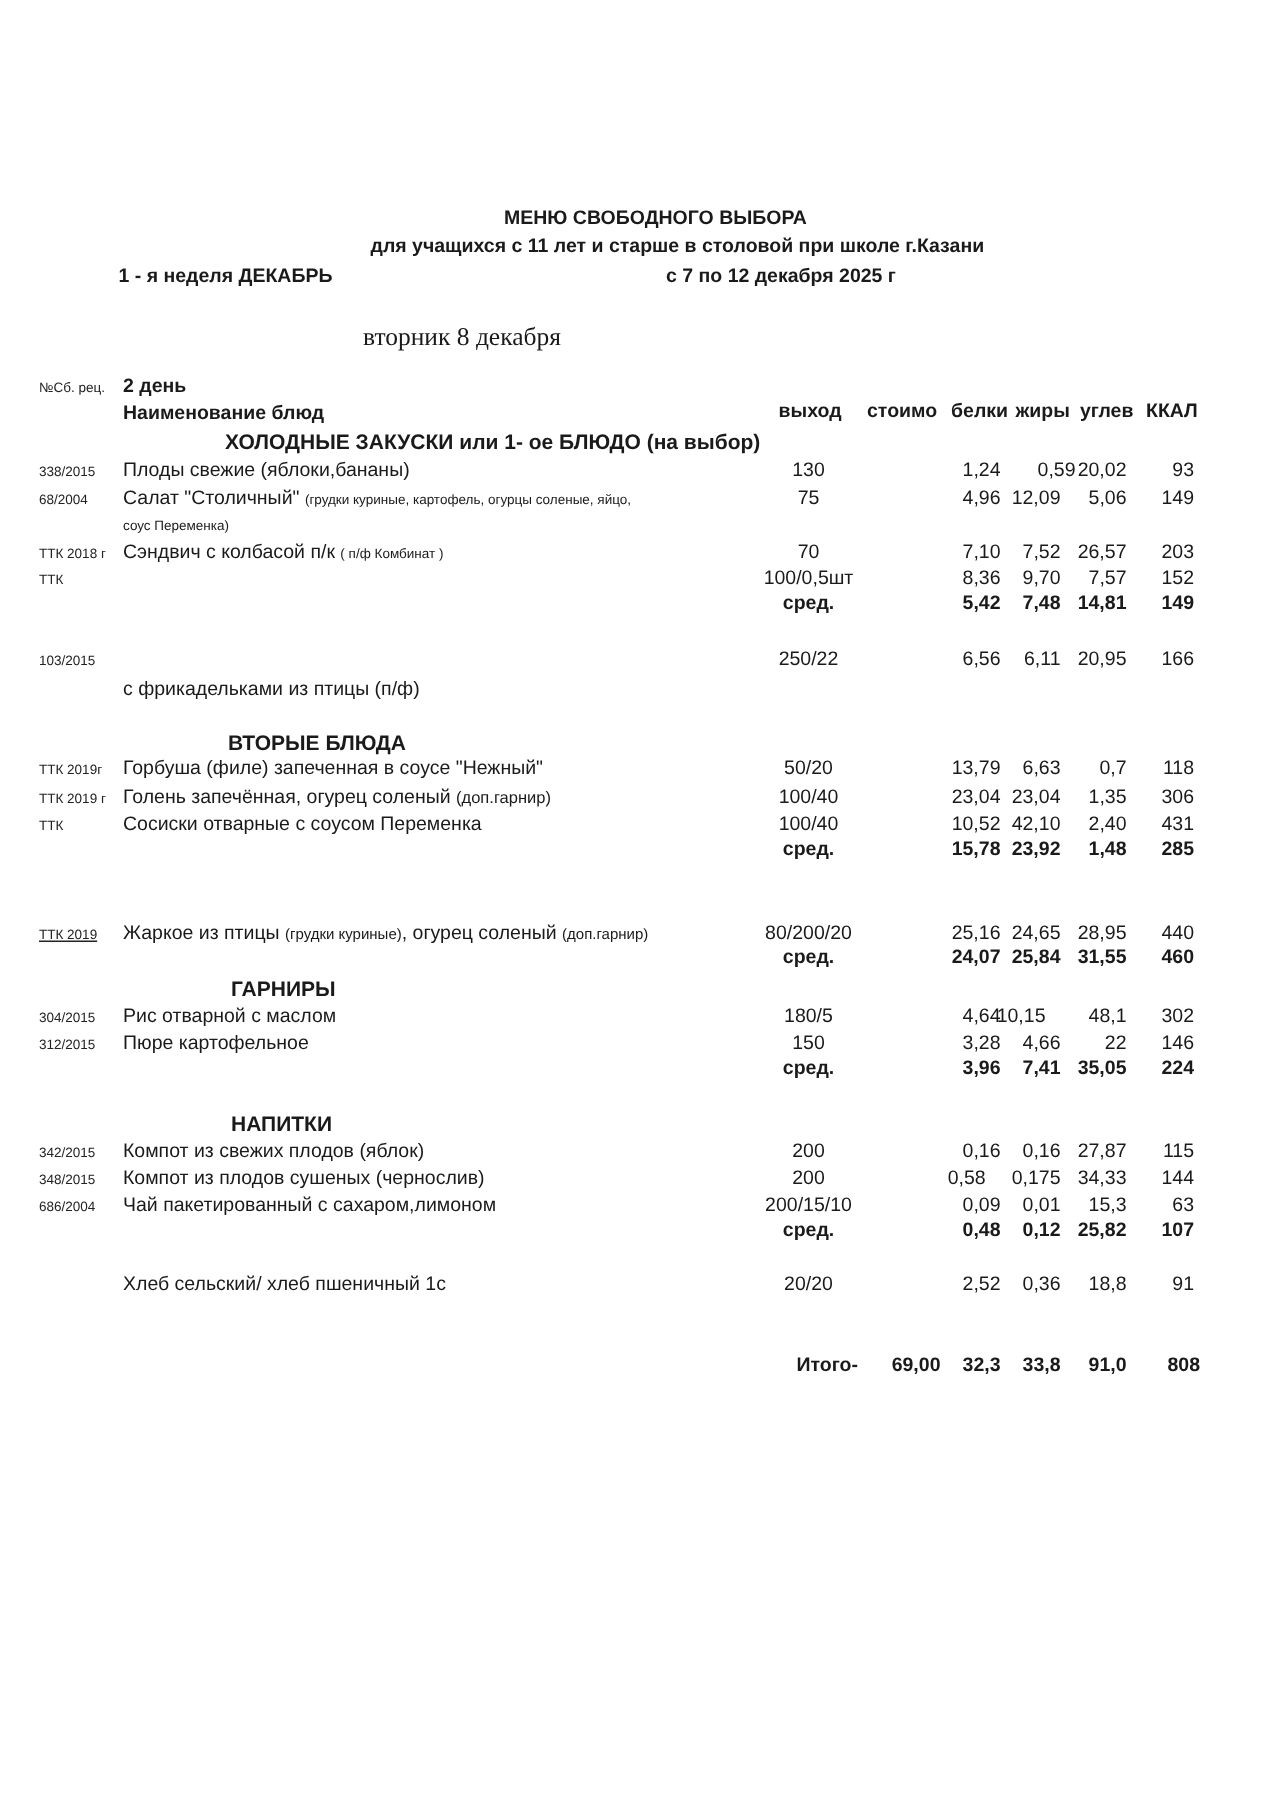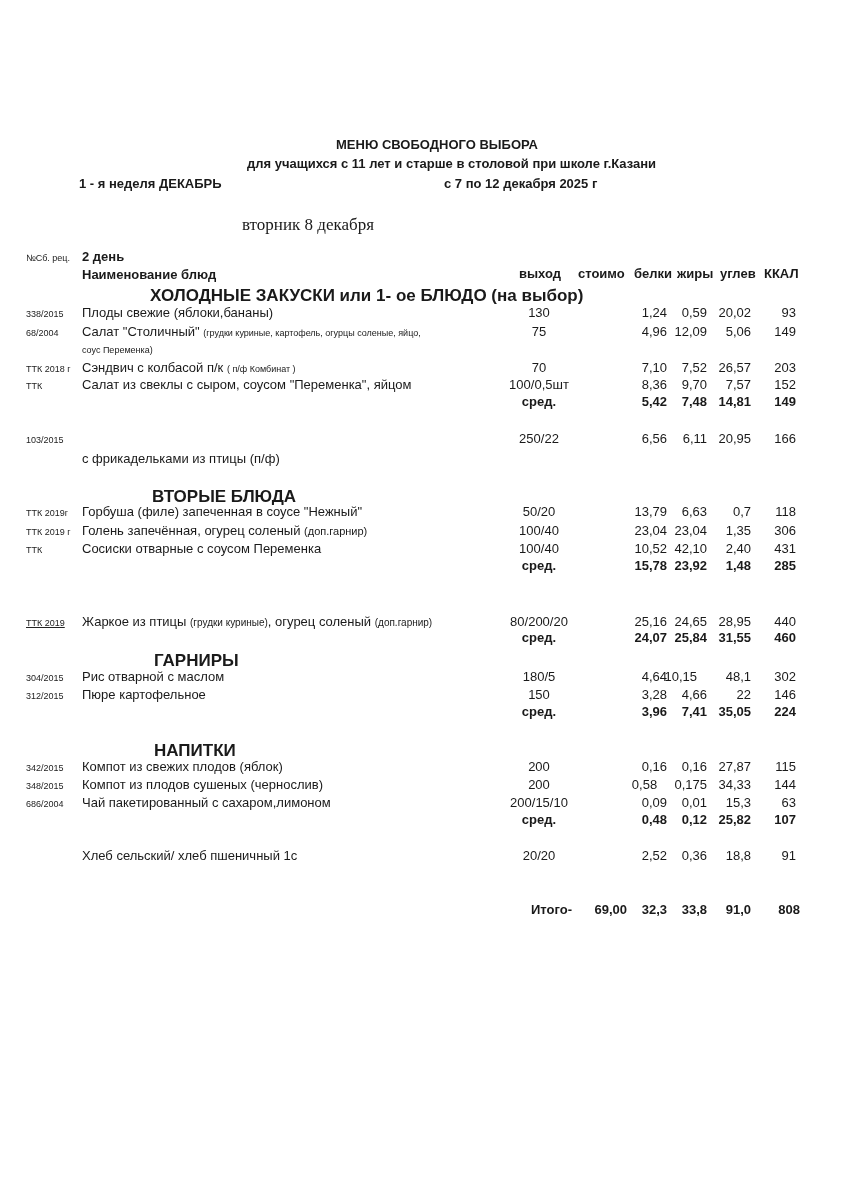--- a/index.html
+++ b/index.html
@@ -6,21 +6,21 @@
   body { width: 848px; height: 1200px; position: relative; overflow: hidden;
          font-family: "Liberation Sans", sans-serif; color: #1a1a1a; }
   .abs { position: absolute; white-space: nowrap; }
   .b { font-weight: bold; }
   .title { font-size: 13px; font-weight: bold; }
   .serif { font-family: "Liberation Serif", serif; font-size: 17px; }
   .code { font-size: 9px; color: #222; }
   .name { font-size: 13px; }
   .small { font-size: 9px; }
   .hdr { font-size: 13px; font-weight: bold; }
-  .sect { font-size: 17px; font-weight: bold; }
+  .sect { font-size: 14px; font-weight: bold; }
   .num { font-size: 13px; text-align: right; }
   .out { font-size: 13px; text-align: center; width: 100px; }
   .row { position: absolute; left: 0; width: 848px; height: 18px; }
 </style>
 </head>
 <body>
 
 <div class="abs title" style="left:336px;top:137px;">МЕНЮ  СВОБОДНОГО  ВЫБОРА</div>
 <div class="abs title" style="left:247px;top:156px;">для  учащихся с 11 лет и старше  в  столовой при школе г.Казани</div>
 <div class="abs title" style="left:79px;top:176px;">1 - я неделя    ДЕКАБРЬ</div>
@@ -37,21 +37,21 @@
 <div class="abs hdr" style="left:720px;top:266px;">углев</div>
 <div class="abs hdr" style="left:764px;top:266px;">ККАЛ</div>
 
 <div class="abs sect" style="left:150px;top:286px;">ХОЛОДНЫЕ  ЗАКУСКИ  или 1- ое БЛЮДО (на выбор)</div>
 
 <div class="row" style="top:305px;">
   <span class="abs code" style="left:26px;top:4px;">338/2015</span>
   <span class="abs name" style="left:82px;top:0;">Плоды свежие (яблоки,бананы)</span>
   <span class="abs out" style="left:489px;top:0;">130</span>
   <span class="abs num" style="left:622px;width:45px;top:0;">1,24</span>
-  <span class="abs num" style="left:665px;width:42px;top:0;">0,59</span>
+  <span class="abs num" style="left:665px;width:42px;top:0;padding-left:10px;">0,59</span>
   <span class="abs num" style="left:705px;width:46px;top:0;">20,02</span>
   <span class="abs num" style="left:760px;width:36px;top:0;">93</span>
 </div>
 
 <div class="row" style="top:324px;">
   <span class="abs code" style="left:26px;top:4px;">68/2004</span>
   <span class="abs name" style="left:82px;top:0;"><span>Салат "Столичный"</span> <span class="small">(грудки куриные, картофель, огурцы соленые, яйцо,</span></span>
   <span class="abs out" style="left:489px;top:0;">75</span>
   <span class="abs num" style="left:622px;width:45px;top:0;">4,96</span>
   <span class="abs num" style="left:665px;width:42px;top:0;">12,09</span>
@@ -65,21 +65,20 @@
   <span class="abs name" style="left:82px;top:0;"><span>Сэндвич с колбасой п/к</span> <span class="small">( п/ф Комбинат )</span></span>
   <span class="abs out" style="left:489px;top:0;">70</span>
   <span class="abs num" style="left:622px;width:45px;top:0;">7,10</span>
   <span class="abs num" style="left:665px;width:42px;top:0;">7,52</span>
   <span class="abs num" style="left:705px;width:46px;top:0;">26,57</span>
   <span class="abs num" style="left:760px;width:36px;top:0;">203</span>
 </div>
 
 <div class="row" style="top:377px;">
   <span class="abs code" style="left:26px;top:4px;">ТТК</span>
-  <span class="abs name" style="left:82px;top:0;">Салат из свеклы с сыром, соусом "Переменка", яйцом</span>
   <span class="abs out" style="left:489px;top:0;">100/0,5шт</span>
   <span class="abs num" style="left:622px;width:45px;top:0;">8,36</span>
   <span class="abs num" style="left:665px;width:42px;top:0;">9,70</span>
   <span class="abs num" style="left:705px;width:46px;top:0;">7,57</span>
   <span class="abs num" style="left:760px;width:36px;top:0;">152</span>
 </div>
 
 <div class="row b" style="top:394px;">
   <span class="abs out b" style="left:489px;top:0;">сред.</span>
   <span class="abs num b" style="left:622px;width:45px;top:0;">5,42</span>

